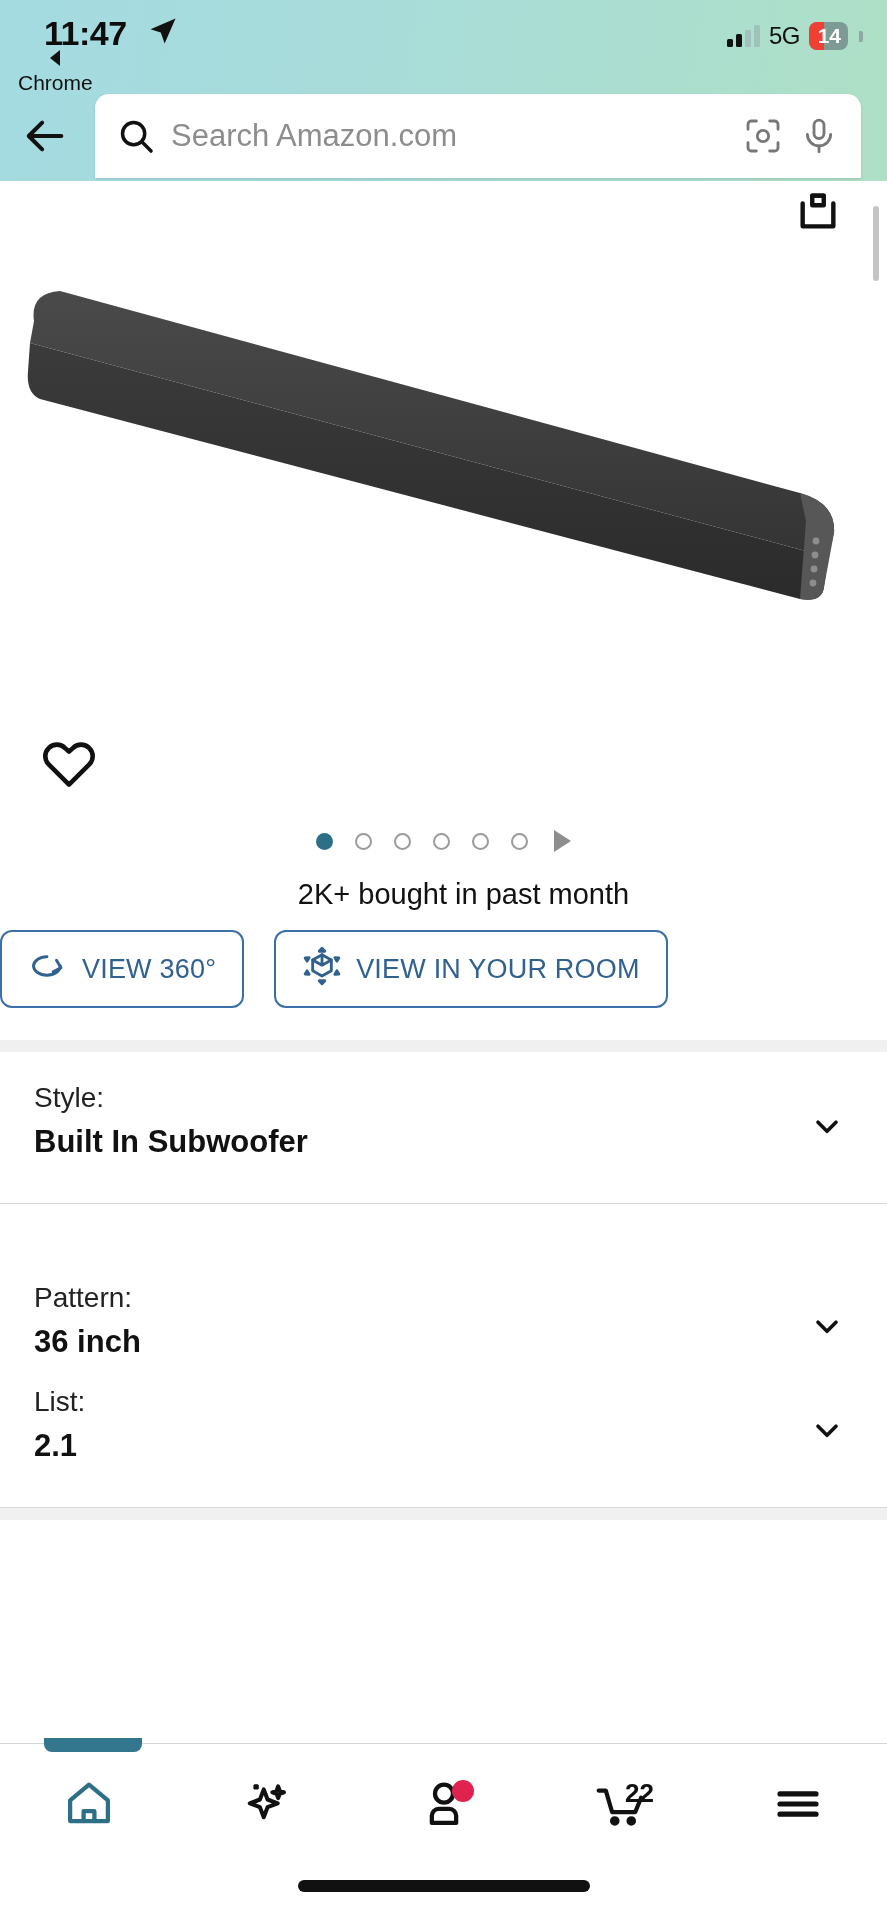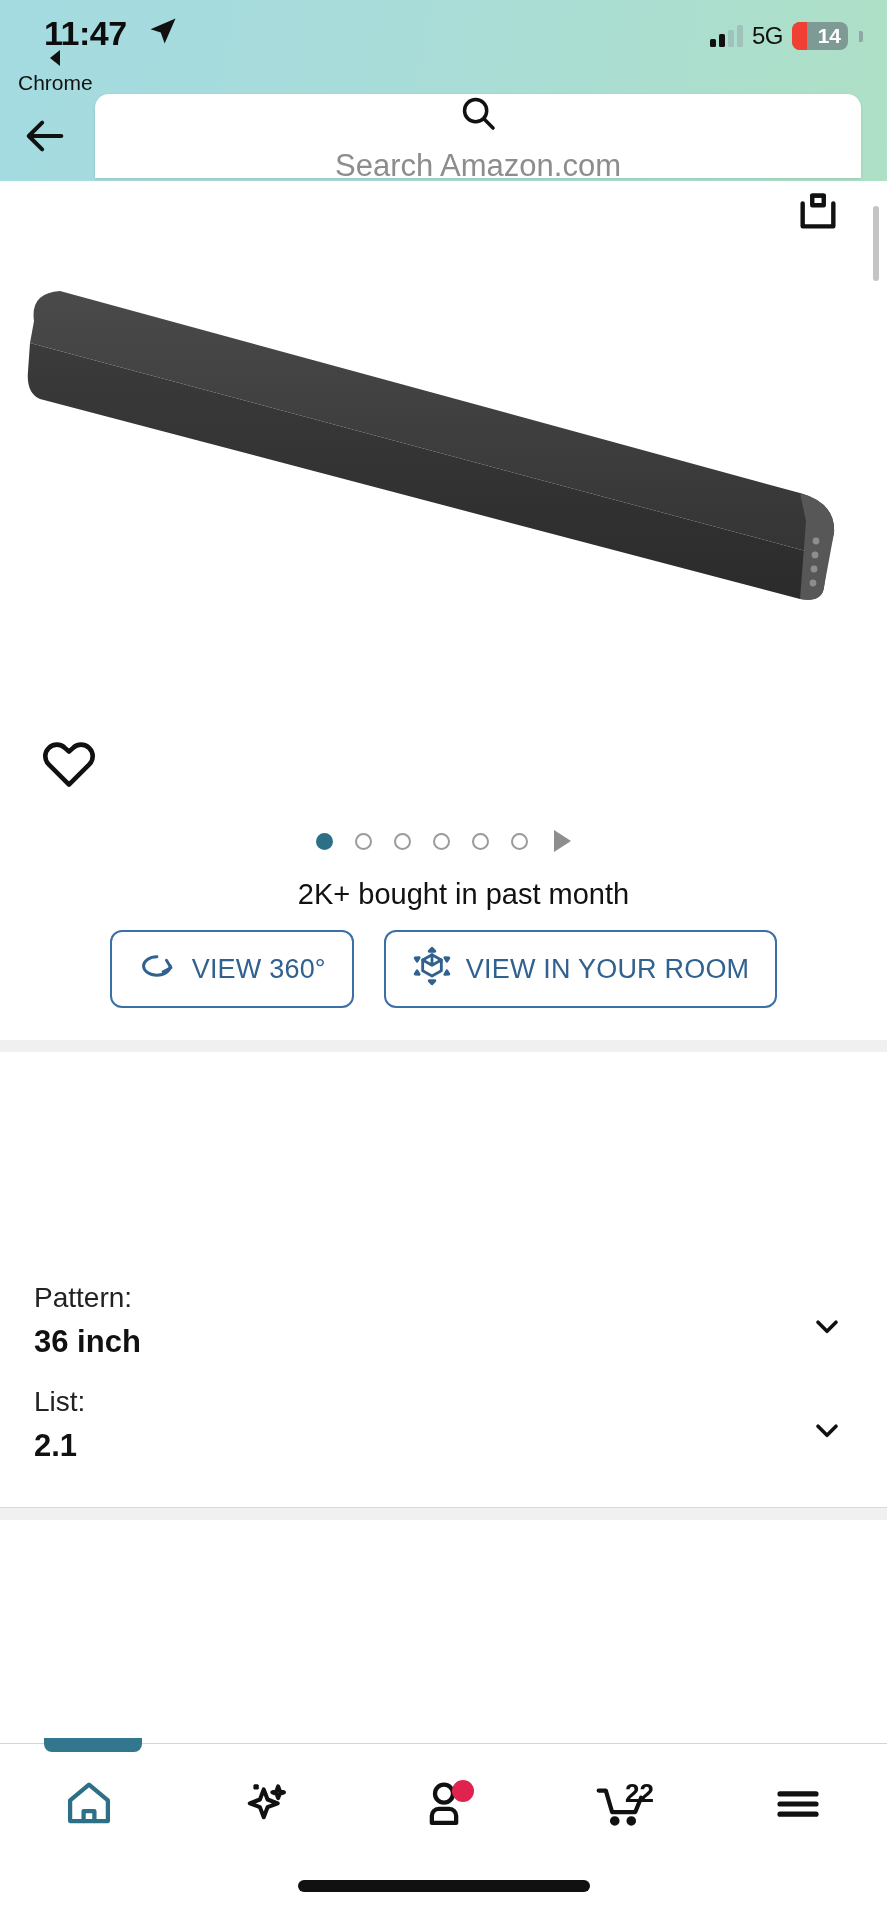--- a/index.html
+++ b/index.html
@@ -38,37 +38,36 @@
     display:flex; align-items:center; gap:9px;
   }
   .sig { display:flex; align-items:flex-end; gap:3px; height:22px; }
   .sig i { display:block; width:6px; border-radius:1.5px; background:#111; }
   .sig i:nth-child(1){ height:8px; }
   .sig i:nth-child(2){ height:13px; }
   .sig i:nth-child(3){ height:17px; background:#9fc2bd; }
   .sig i:nth-child(4){ height:22px; background:#9fc2bd; }
   .net { font-size:24px; font-weight:500; color:#111; letter-spacing:-0.5px; }
   .batt {
-    position:relative; width:56px; height:28px; border-radius:8px;
+    position:relative; width:39px; height:28px; border-radius:8px;
     background:#7e9a95; display:flex; align-items:center; justify-content:flex-end;
     padding-right:4px; overflow:hidden;
   }
   .batt-fill { position:absolute; left:0; top:0; bottom:0; width:15px; background:#f04034; }
   .batt-num { position:relative; font-size:21px; font-weight:600; color:#fff; z-index:2; padding-right:3px;}
   .batt-tip { width:4px; height:11px; background:#8fa8a3; border-radius:0 2px 2px 0; margin-left:2px;}
 
   
   .search-row { position:absolute; left:0; top:94px; width:887px; height:86px; }
   .back-arrow { position:absolute; left:18px; top:14px; width:56px; height:56px; display:flex; align-items:center; justify-content:center; }
   .searchbar {
     position:absolute; left:95px; top:0; width:766px; height:84px;
     background:#fff; border-radius:14px 14px 0 0;
     display:flex; align-items:center; padding:0 22px; gap:16px;
     box-shadow:0 1px 3px rgba(0,0,0,.12);
-    flex-direction:column;
   }
   .search-placeholder { flex:1; font-size:31px; color:#8d8d8d; }
   .sb-icon { flex:0 0 auto; display:flex; align-items:center; justify-content:center; }
 
   
   .gallery { position:absolute; top:181px; left:0; width:887px; height:470px; background:#fff; }
   .share-btn { position:absolute; right:44px; top:7px; width:48px; height:48px; }
   .scrollbar { position:absolute; right:8px; top:25px; width:6px; height:75px; background:#c4c4c4; border-radius:3px; }
   .soundbar-wrap { position:absolute; left:0; top:40px; width:887px; height:400px; }
 
@@ -88,21 +87,21 @@
     border-left:17px solid #8e8e8e;
   }
   .bought {
     position:absolute; top:878px; left:0; width:887px; text-align:center;
     font-size:29px; color:#111;margin-left:20px;
   }
 
   
   .view-btns {
     position:absolute; top:930px; left:0; width:887px;
-    display:flex; justify-content:center; gap:30px;
+    display:flex; justify-content:flex-start; gap:30px;
   }
   .vbtn {
     height:78px; border:2px solid #3b6fa8; border-radius:12px;
     display:flex; align-items:center; justify-content:center; gap:14px;
     padding:0 26px; background:#fff;
     color:#31618f; font-size:27px; font-weight:500; letter-spacing:.2px;
   }
 
   
   .band { position:absolute; left:0; width:887px; height:12px; background:#f0f0f0; }
@@ -311,20 +310,29 @@
           <path d="M1.9 7.2 4.3 7l-1.2 2.1zM22.1 16.8 19.7 17l1.2-2.1z"></path>
           <path d="M1.9 16.8 3.1 14.9 4.3 17zM22.1 7.2 20.9 9.1 19.7 7z"></path>
         </svg>
       </span>
       <span>VIEW IN YOUR ROOM</span>
     </div>
   </div>
 
   <div class="band" style="top:1040px;"></div>
 
+  <div class="var-row" style="top:1052px; height:152px;">
+    <div class="var-label">Style:</div>
+    <div class="var-value">Built In Subwoofer</div>
+    <span class="chev">
+      <svg width="36" height="36" viewBox="0 0 24 24" fill="none" stroke="#111" stroke-width="2.4" stroke-linecap="round" stroke-linejoin="round">
+          <polyline points="6,9.5 12,15.5 18,9.5"></polyline>
+        </svg>
+    </span>
+  </div>
 
   <div class="var-row" style="top:1252px; height:152px;">
     <div class="var-label">Pattern:</div>
     <div class="var-value">36 inch</div>
     <span class="chev">
       <svg width="36" height="36" viewBox="0 0 24 24" fill="none" stroke="#111" stroke-width="2.4" stroke-linecap="round" stroke-linejoin="round">
           <polyline points="6,9.5 12,15.5 18,9.5"></polyline>
         </svg>
     </span>
   </div>

